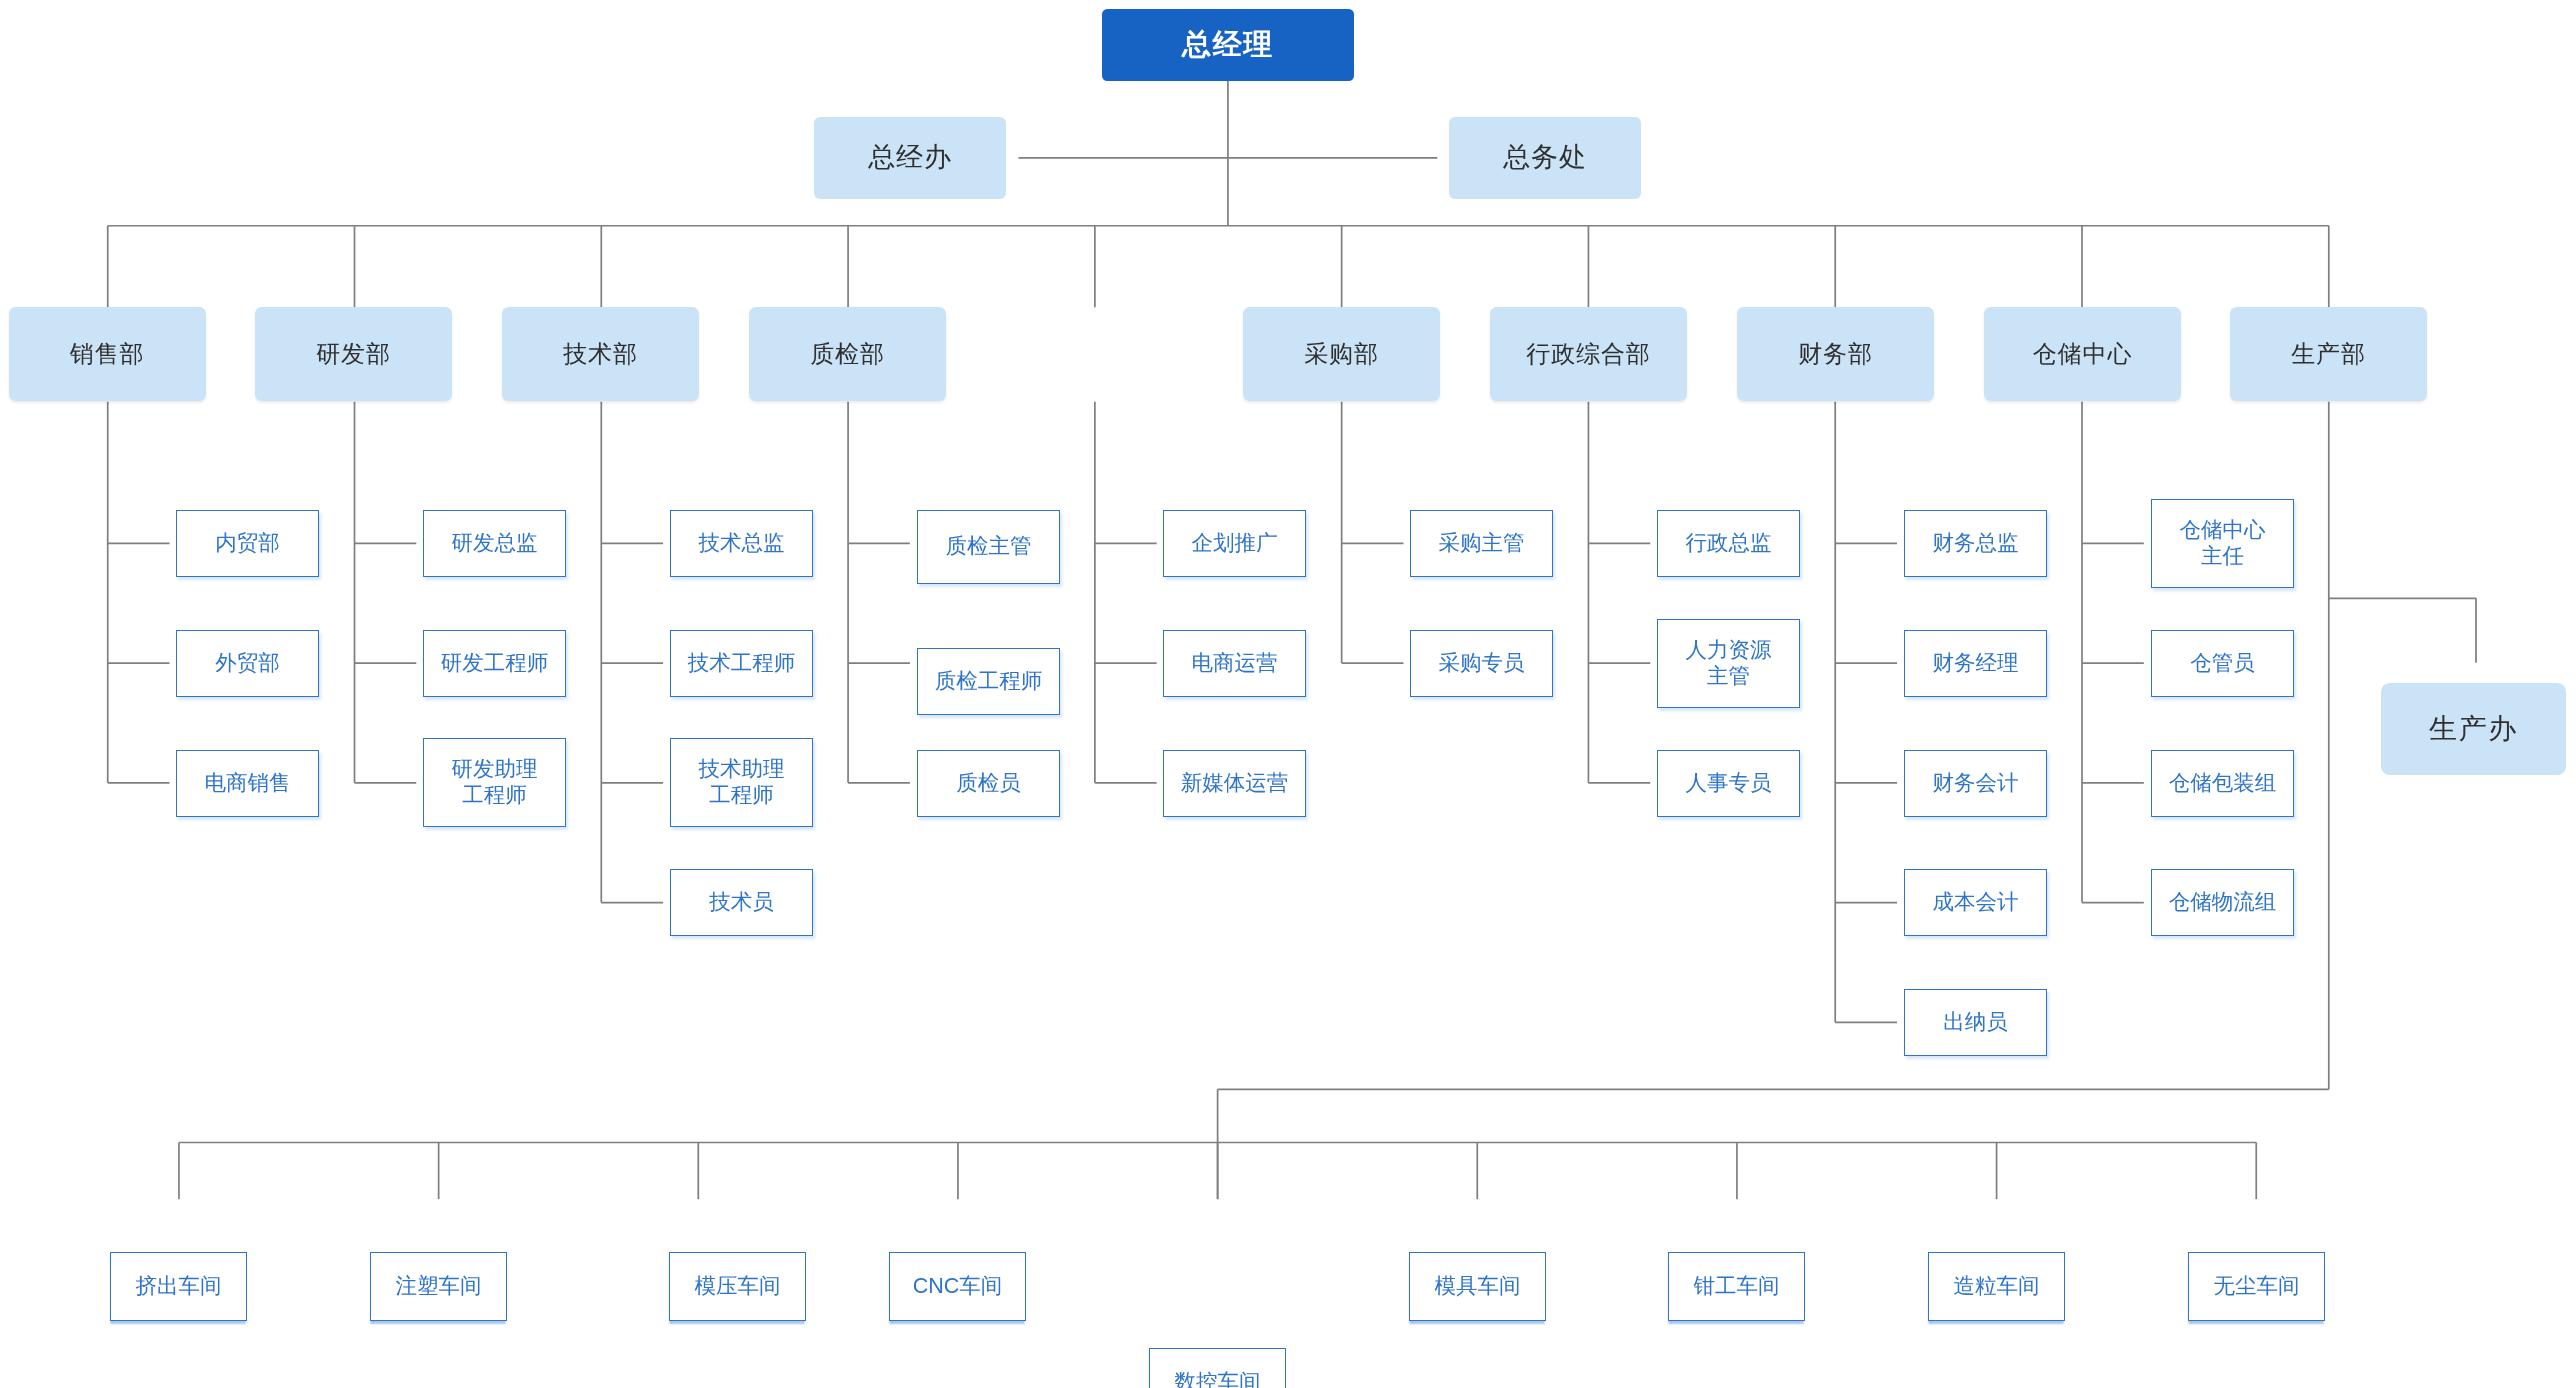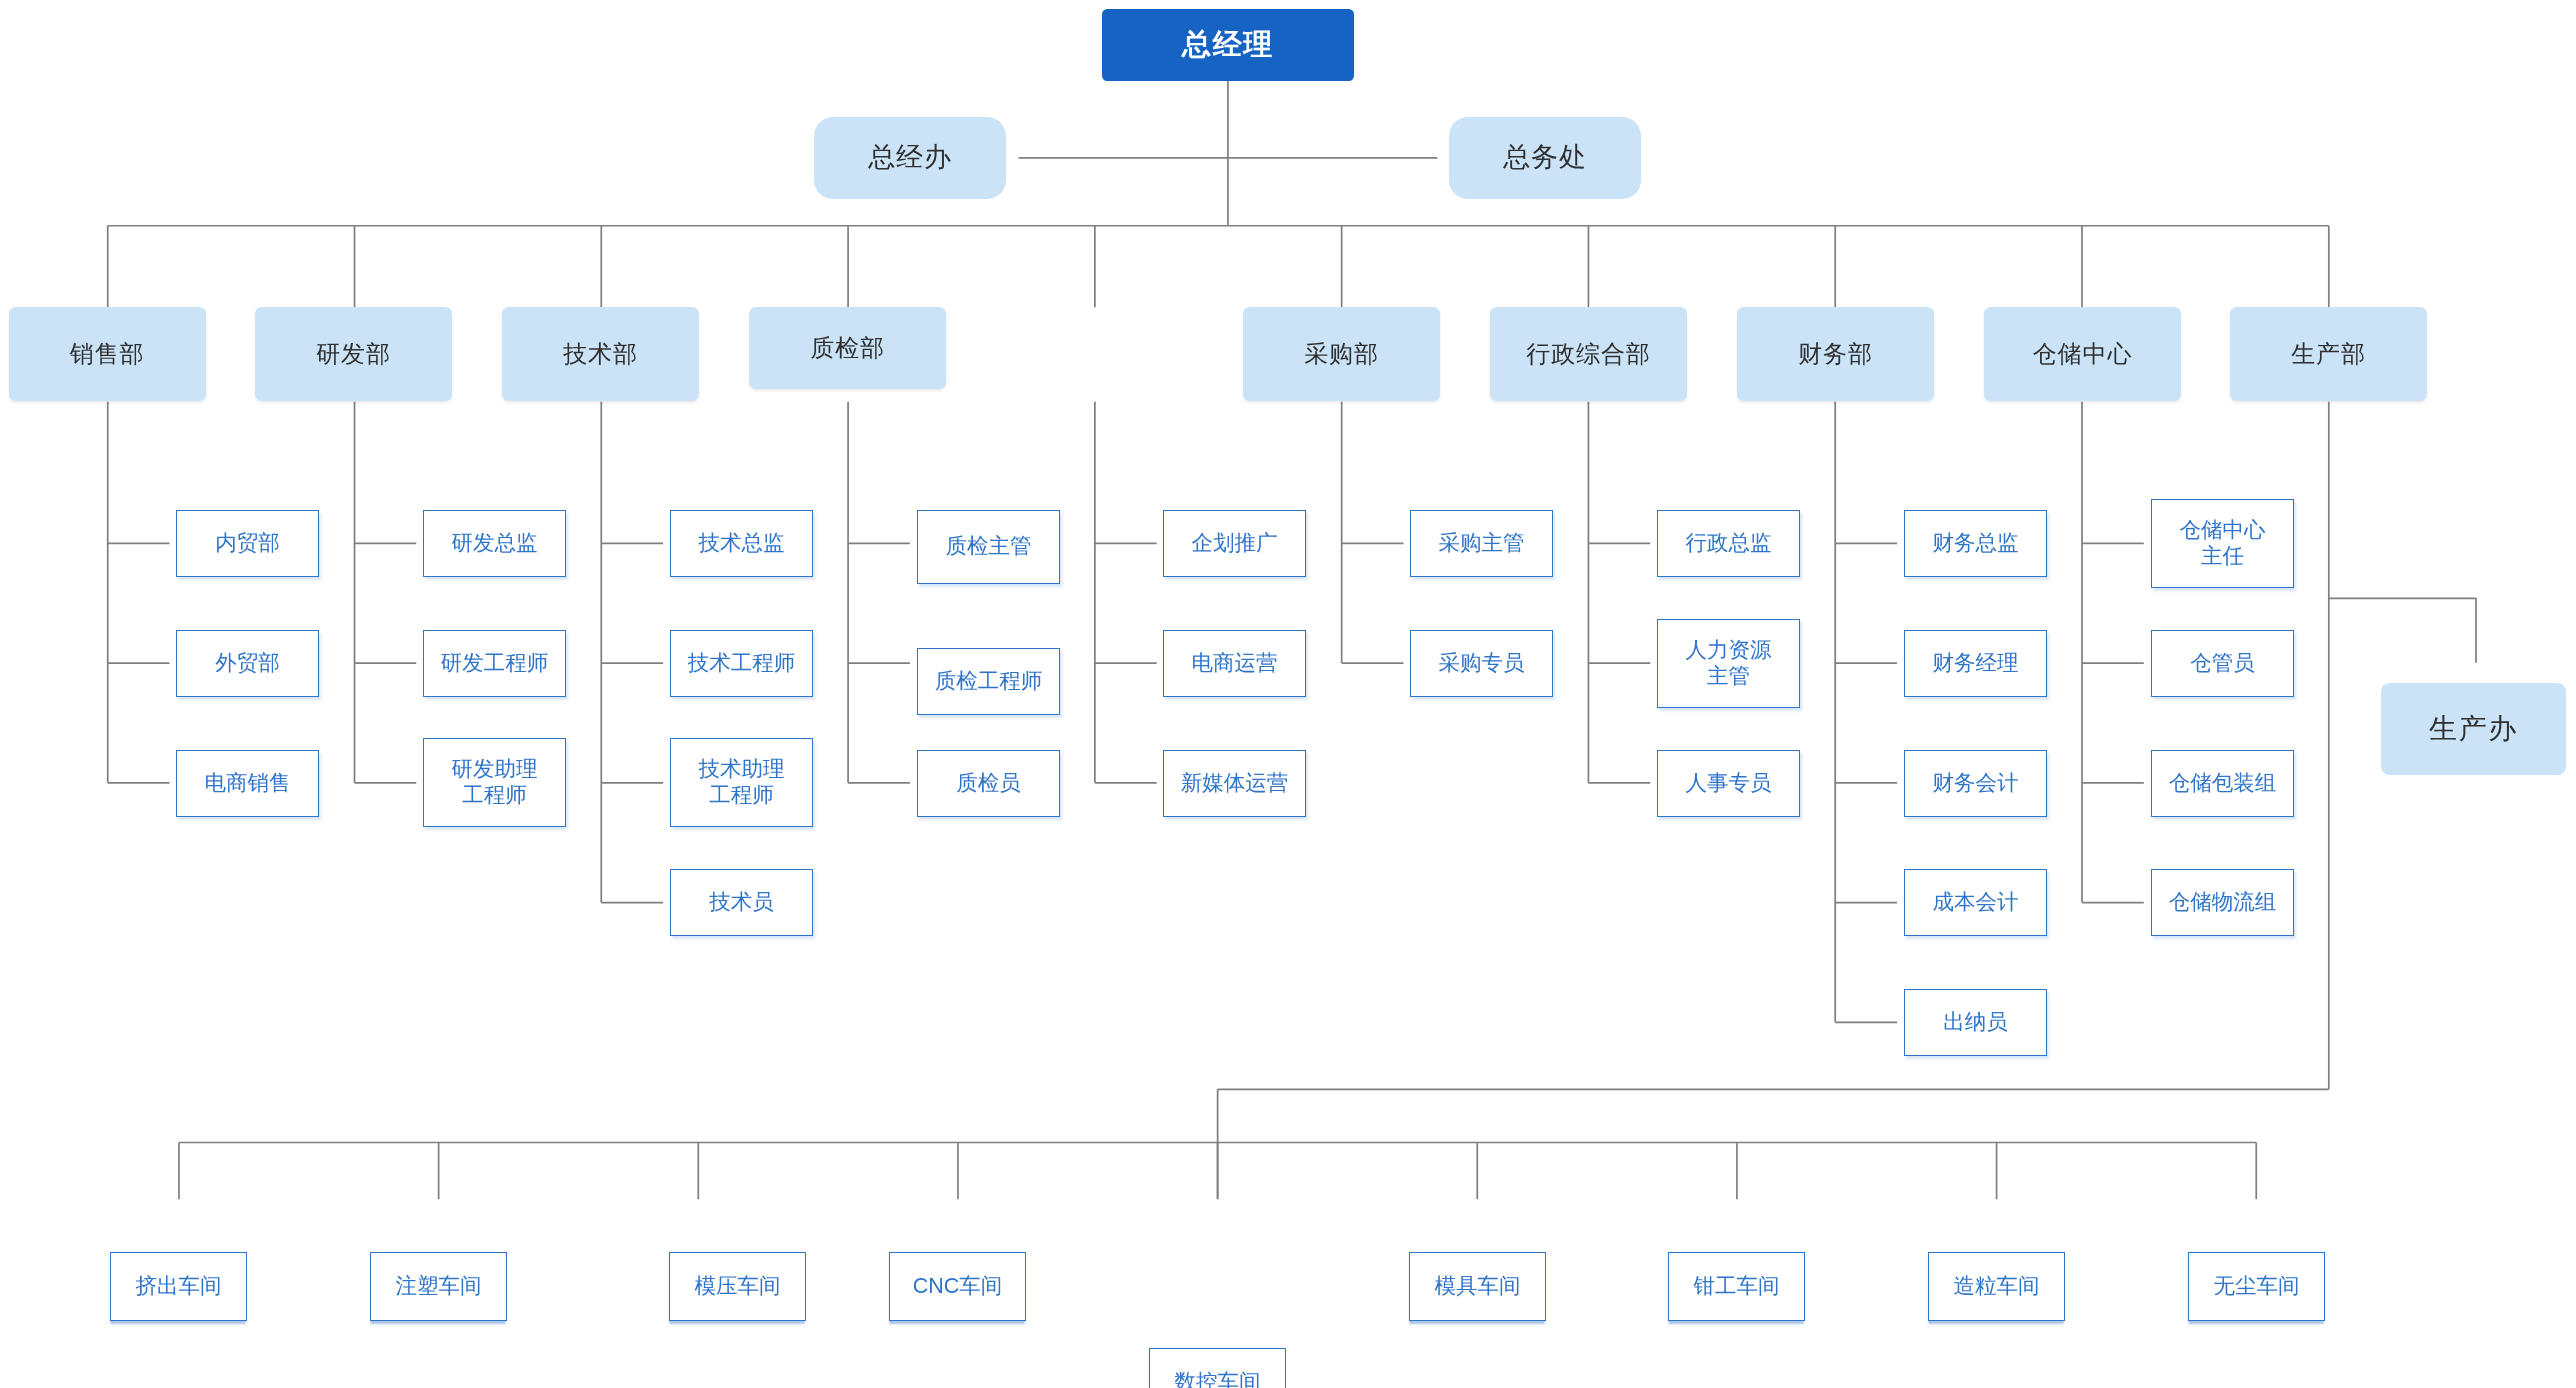--- a/index.html
+++ b/index.html
@@ -5,21 +5,21 @@
   html,body{margin:0;padding:0;background:#ffffff;}
   body{width:2576px;height:1388px;font-family:"Liberation Sans","DejaVu Sans",sans-serif;}
   #chart{position:relative;width:2576px;height:1388px;background:#ffffff;overflow:hidden;}
   #connectors{position:absolute;left:0;top:0;width:2576px;height:1388px;}
   .node{position:absolute;display:flex;align-items:center;justify-content:center;
         text-align:center;box-sizing:border-box;}
   .node-label{white-space:pre-line;line-height:1.18;display:block;}
   .root-node{background:var(--root-bg);color:var(--root-text);font-size:29px;font-weight:700;
              border-radius:5.2px;letter-spacing:1.7px;}
   .office-node{background:var(--light-bg);color:var(--dark-text);font-size:27px;font-weight:500;
-               border-radius:19px;letter-spacing:0.9px;}
+               border-radius:6px;letter-spacing:0.9px;}
   .dept-node{background:var(--light-bg);color:var(--dark-text);font-size:24px;font-weight:500;
              border-radius:6.9px;box-shadow:0 1.7px 2.6px rgba(0,0,0,0.08);letter-spacing:0.9px;}
   .pos-node{background:#ffffff;border:1.7px solid var(--node-border);color:var(--node-blue);
             font-size:21.5px;font-weight:500;box-shadow:1.7px 2.6px 2.6px rgba(46,116,201,0.18);}
   .workshop-node{background:#ffffff;border:1.7px solid var(--node-border);color:var(--node-blue);
             font-size:21.5px;font-weight:500;box-shadow:0 3.4px 1.7px -0.9px rgba(46,116,201,0.45);}
   .prod-office-node{background:var(--light-bg);color:var(--dark-text);font-size:28px;font-weight:500;
             border-radius:8.6px;letter-spacing:1.7px;}
 </style>
 </head>
@@ -138,21 +138,21 @@
     <div class="node pos-node" style="left: 670px; top: 630px; width: 143px; height: 67px;">
       <span class="node-label">技术工程师</span>
     </div>
     <div class="node pos-node" style="left: 670px; top: 738px; width: 143px; height: 89px;">
       <span class="node-label">技术助理
 工程师</span>
     </div>
     <div class="node pos-node" style="left: 670px; top: 869px; width: 143px; height: 67px;">
       <span class="node-label">技术员</span>
     </div>
-    <div class="node dept-node" style="left: 749px; top: 307px; width: 197px; height: 82px;">
+    <div class="node dept-node" style="left: 749px; top: 307px; width: 197px; height: 94px;">
       <span class="node-label">质检部</span>
     </div>
     <div class="node pos-node" style="left: 917px; top: 510px; width: 143px; height: 74px;">
       <span class="node-label">质检主管</span>
     </div>
     <div class="node pos-node" style="left: 917px; top: 630px; width: 143px; height: 67px; margin-top: 18px;">
       <span class="node-label">质检工程师</span>
     </div>
     <div class="node pos-node" style="left: 917px; top: 750px; width: 143px; height: 67px;">
       <span class="node-label">质检员</span>

